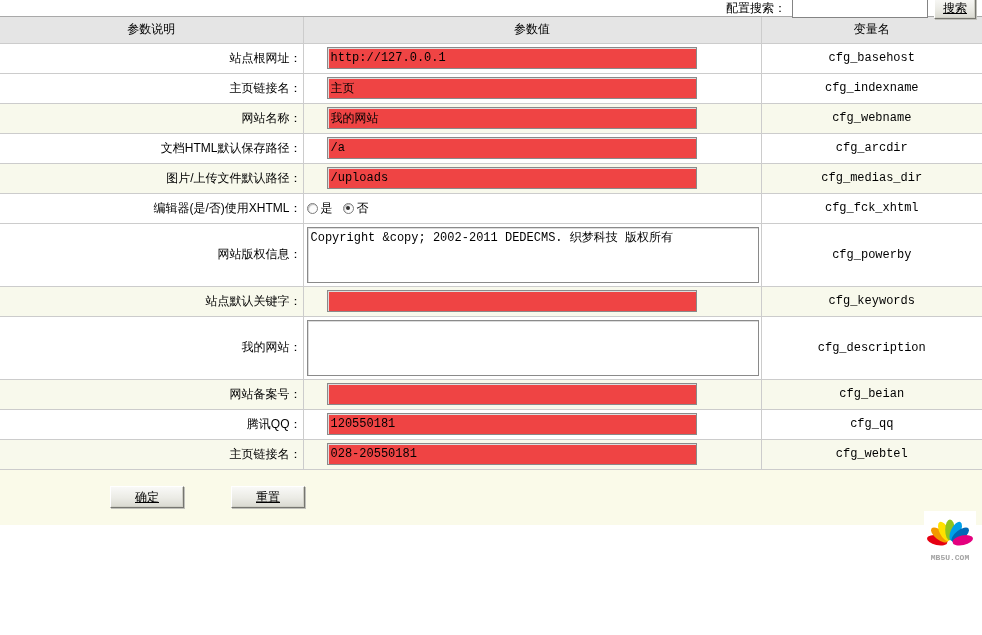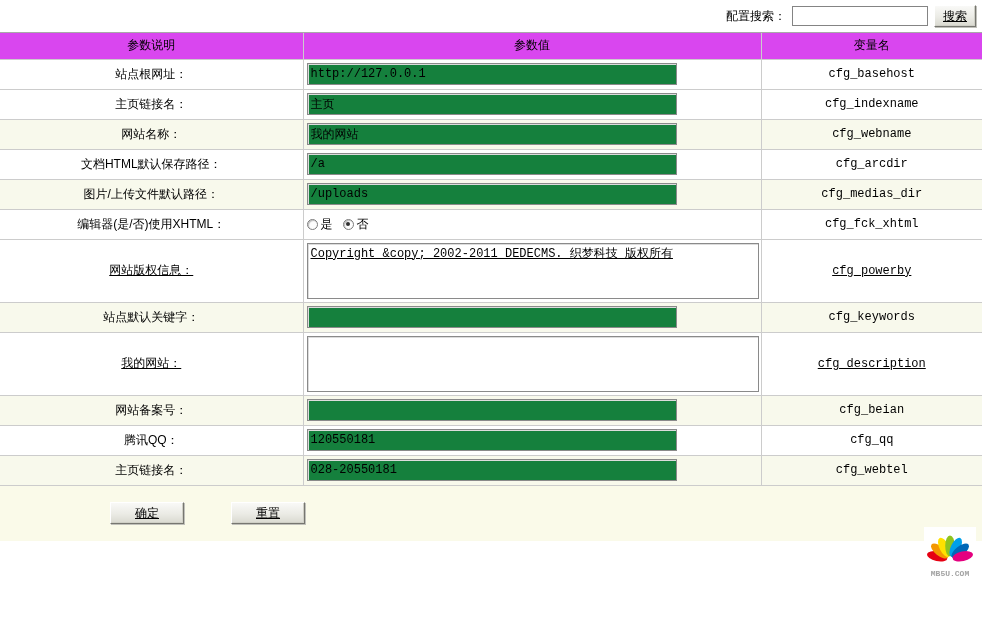--- a/index.html
+++ b/index.html
@@ -5,21 +5,21 @@
   * { box-sizing: border-box; }
   html,body { margin:0; padding:0; }
   body {
     width: 982px; height: 635px; overflow: hidden;
     background: #ffffff;
     font-family: "Liberation Sans", "DejaVu Sans", sans-serif;
     font-size: 12px; color: #000;
   }
   
   .topbar {
-    height: 33px; background: #ffffff;
+    height: 17px; background: #ffffff;
     border-bottom: 1px solid #a9a9a9;
     display: flex; align-items: center; justify-content: flex-end;
     padding-right: 6px; gap: 6px;
   }
   .search-label { color:#000; }
   .search-input {
     width: 136px; height: 20px;
     border: 1px solid #848484;
     background: #fff; font-size: 12px; padding: 0 3px;
     font-family: "Liberation Mono", "DejaVu Sans Mono", monospace;
@@ -32,42 +32,43 @@
     font-size: 12px; color: #000;
     text-decoration: underline;
     cursor: pointer;
     font-family: inherit;
   }
   .search-btn { width: 42px; height: 22px; padding: 0; }
   
   table.cfg { width: 982px; border-collapse: collapse; table-layout: fixed; }
   col.c1 { width: 303px; } col.c2 { width: 458px; } col.c3 { width: 221px; }
   th {
-    background: #d946ef; height: 26px;
+    background: #e5e5e5; height: 26px;
     font-weight: normal; text-align: center;
     border-bottom: 1px solid #cccccc;
   }
   th + th, td + td { border-left: 1px solid #cccccc; }
   td { border-bottom: 1px solid #cccccc; height: 30px; background: #ffffff; }
   tr.alt td { background: #f8f9ec; }
-  tr.tall td { height: 63px; text-decoration: underline; }
-  td.c-label { text-align: center; }
+  tr.tall td { height: 63px; }
+  td.c-label { text-align: right; }
   td.c-value { padding: 3px; }
   td.c-var {
     text-align: center;
     font-family: "Liberation Mono", "DejaVu Sans Mono", monospace;
     font-size: 12px;
   }
   input.field {
     width: 370px; height: 22px;
     border: 1px solid #8a8a8a;
     box-shadow: inset 1px 1px 0 #dcdcdc;
-    background: #15803d; padding: 0 3px;
+    background: #ef4444; padding: 0 3px;
     font-family: "Liberation Mono", "DejaVu Sans Mono", monospace;
     font-size: 12px;
+    margin-left: 20px;
   }
   textarea.field {
     width: 452px; height: 56px;
     border: 1px solid #8a8a8a;
     box-shadow: inset 1px 1px 0 #dcdcdc;
     background: #fff; padding: 1px 3px;
     font-family: "Liberation Mono", "DejaVu Sans Mono", monospace;
     font-size: 12px; resize: none; display: block;
   }
   .radio-opt { margin-right: 10px; white-space: nowrap; }

